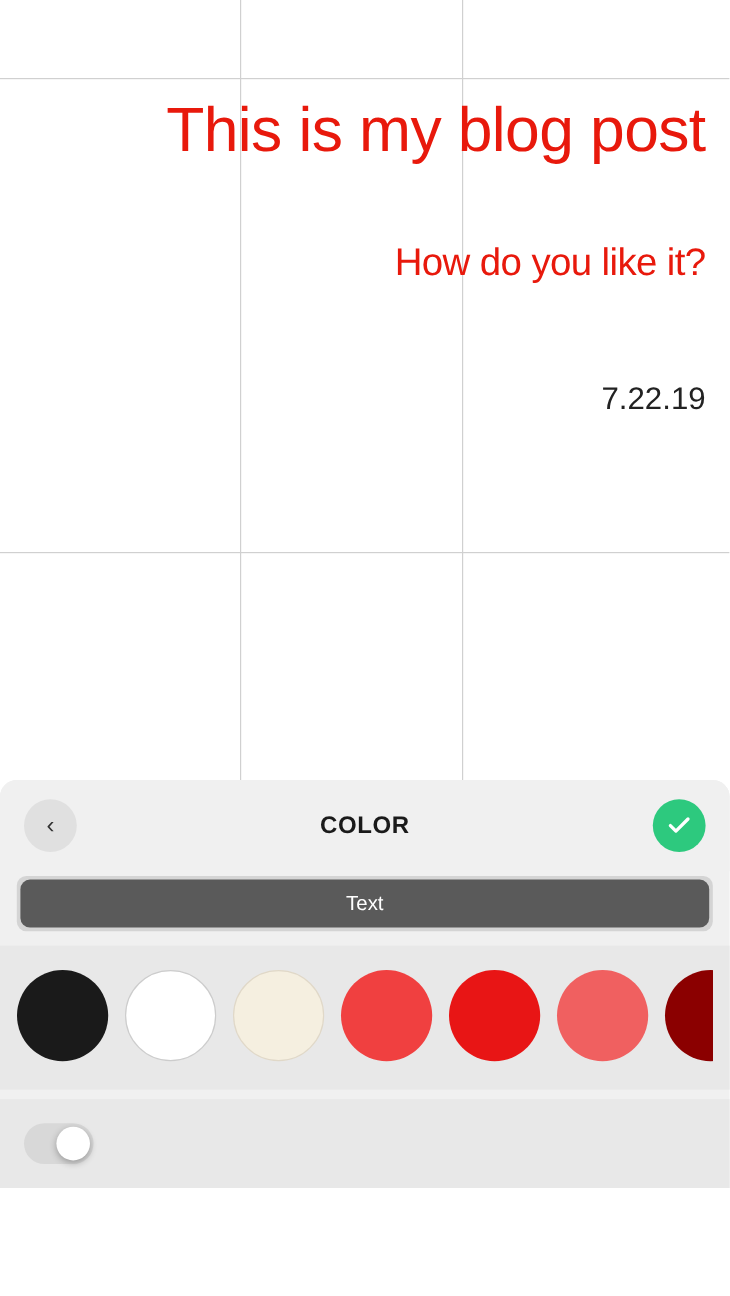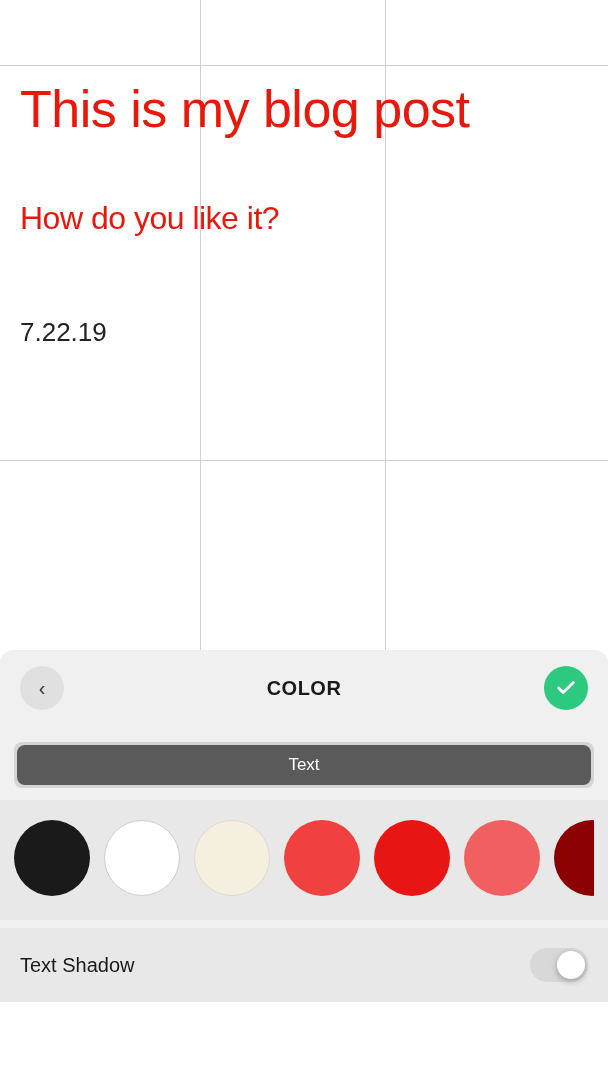--- a/index.html
+++ b/index.html
@@ -13,20 +13,21 @@
       overflow-x: hidden;
     }
 
     
     .blog-area {
       width: 100%;
       height: 650px;
       background: #fff;
       position: relative;
       overflow: hidden;
+      text-align: right;
     }
 
     
     .grid-lines {
       position: absolute;
       top: 0; left: 0; right: 0; bottom: 0;
       pointer-events: none;
     }
 
     .grid-v1 {
@@ -148,21 +149,21 @@
     }
 
     .confirm-button svg {
       width: 22px;
       height: 22px;
     }
 
     
     .segment-tabs {
       display: flex;
-      margin: 16px 14px 12px 14px;
+      margin: 4px 14px 12px 14px;
       background: #d4d4d4;
       border-radius: 8px;
       padding: 3px;
       gap: 3px;
     }
 
     .segment-tab {
       flex: 1;
       padding: 10px 0;
       border: none;
@@ -303,21 +304,20 @@
       <button class="swatch white" title="White"></button>
       <button class="swatch cream" title="Cream"></button>
       <button class="swatch coral" title="Coral"></button>
       <button class="swatch red" title="Red"></button>
       <button class="swatch salmon" title="Salmon"></button>
       <button class="swatch dark-red" title="Dark Red"></button>
     </div>
   </div>
 
   <div class="text-shadow-row">
-    <span class="text-shadow-label">Text Shadow</span>
     <div class="toggle-switch">
       <div class="toggle-track">
         <div class="toggle-thumb"></div>
       </div>
     </div>
   </div>
 
 </div>
 
 </body></html>

